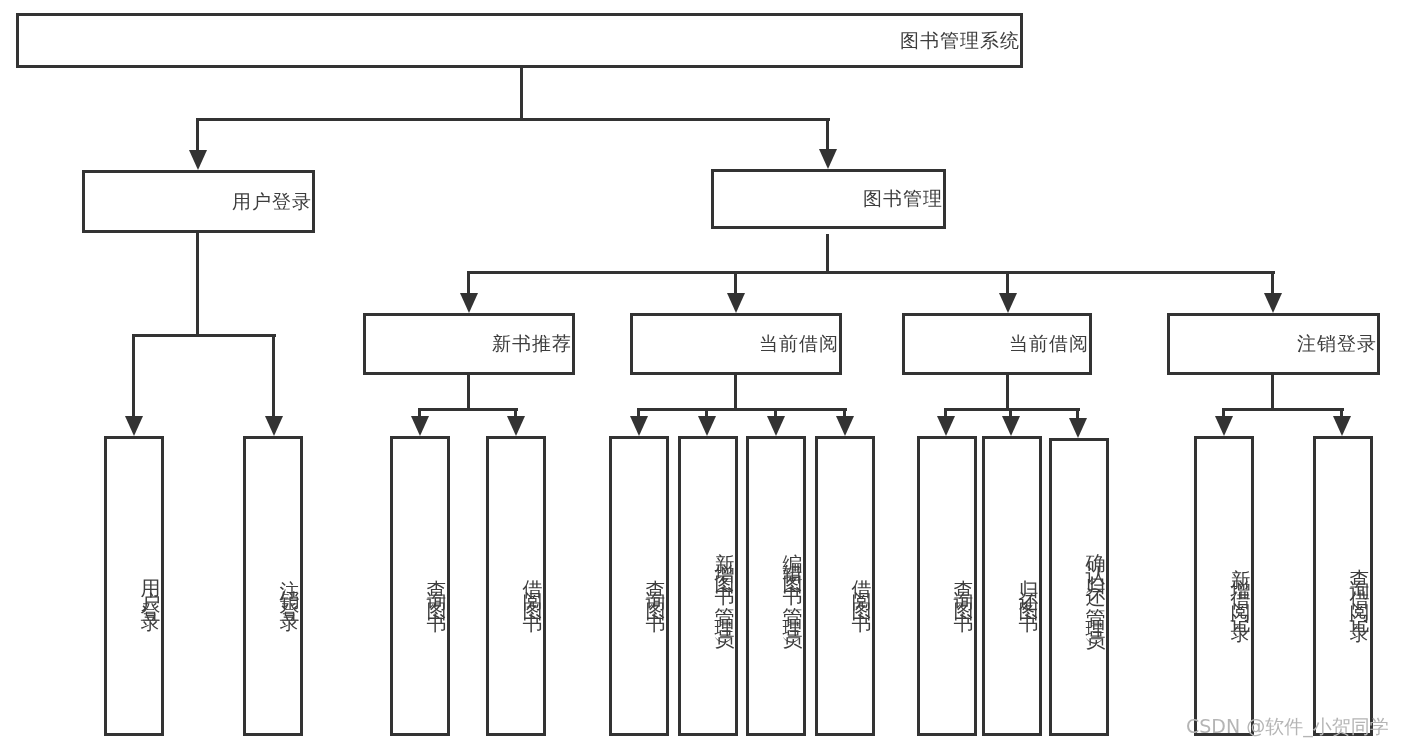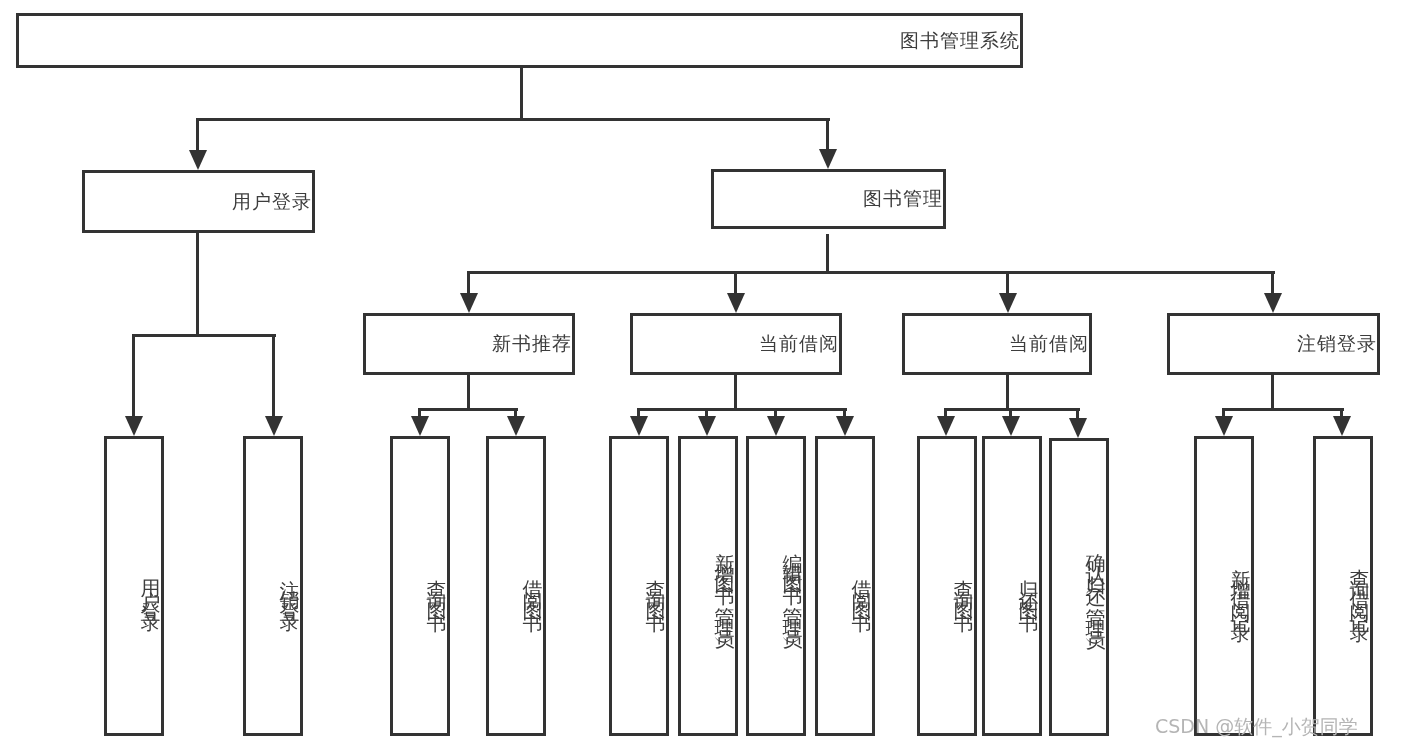--- a/index.html
+++ b/index.html
@@ -73,21 +73,21 @@
   #lf-5{left:678px;}
   #lf-6{left:746px;}
   #lf-7{left:815px;}
   #lf-8{left:917px;}
   #lf-9{left:982px;}
   #lf-10{left:1049px;top:438px;height:298px;}
   #lf-11{left:1194px;}
   #lf-12{left:1313px;}
   #watermark{
     position:absolute;
-    left:1155px;
+    left:1186px;
     top:714px;
     font-size:19px;
     color:var(--watermark);
     z-index:3;
     white-space:nowrap;
   }
 </style>
 </head>
 <body>
 

